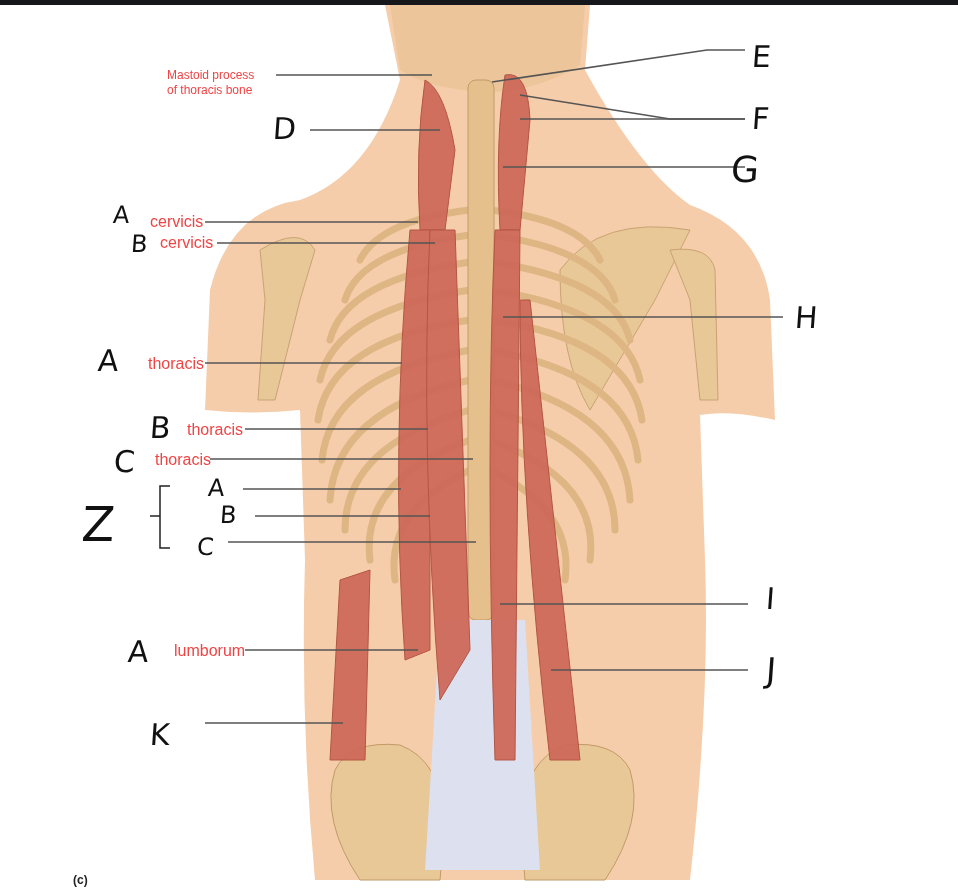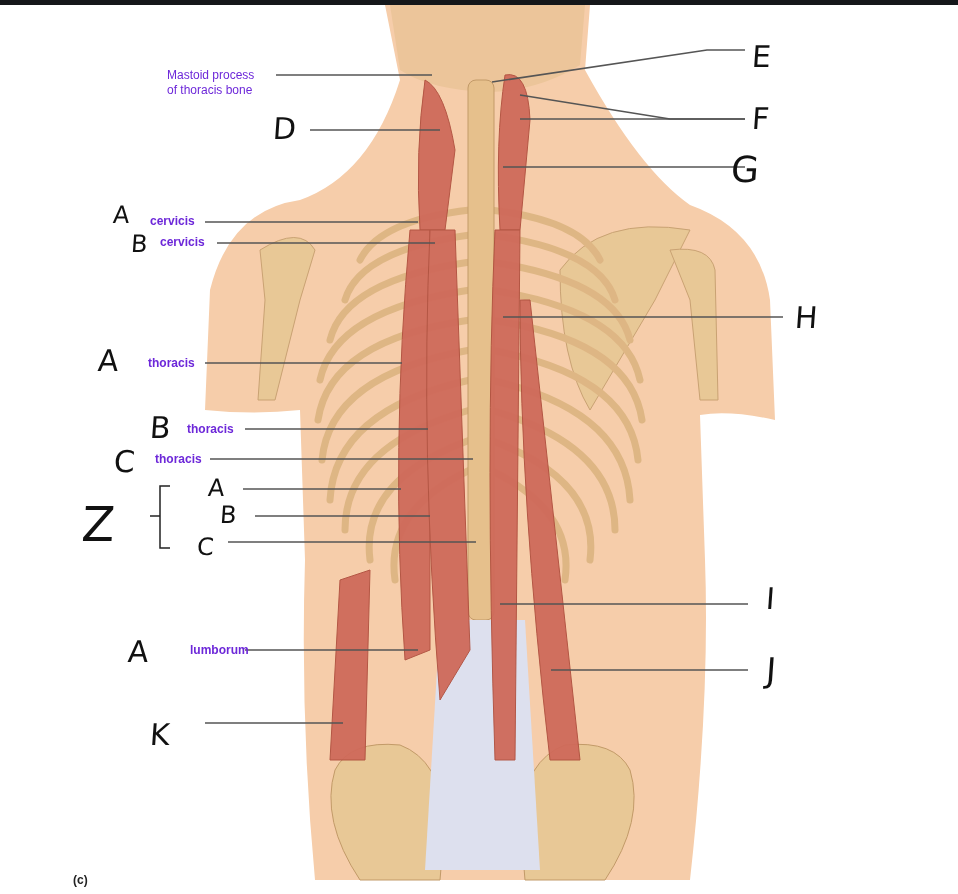--- a/index.html
+++ b/index.html
@@ -1,21 +1,21 @@
 <!DOCTYPE html>
 <html><head>
 <meta charset="utf-8">
 <style>
   html, body { margin: 0; padding: 0; }
   body { width: 958px; height: 894px; background: #ffffff; position: relative; overflow: hidden;
          font-family: "Liberation Sans", sans-serif; }
   .topbar { position: absolute; left: 0; top: 0; width: 958px; height: 5px; background: #15171a; }
   svg.art { position: absolute; left: 0; top: 0; }
-  .printed { position: absolute; font-size: 12px; color: #6d28d9; line-height: 15px; white-space: nowrap; }
-  .printed.bold { font-weight: bold; font-size: 12px; }
+  .printed { position: absolute; font-size: 12px; color: #ef4444; line-height: 15px; white-space: nowrap; }
+  .printed.bold { font-weight: normal; font-size: 16px; }
   .hand { position: absolute; font-family: "DejaVu Sans", sans-serif; font-size: 30px; color: #111;
           font-weight: normal; line-height: 30px; white-space: nowrap; transform: skewX(-4deg); }
   .hand.small { font-size: 24px; line-height: 24px; }
   .fig { position: absolute; left: 73px; top: 873px; font-size: 12px; font-weight: bold; color: #222; }
 </style>
 </head>
 <body>
 
 <div class="topbar"></div>
 
@@ -102,21 +102,21 @@
 
 <div class="printed" style="left:167px; top:68px;">
   <div>Mastoid process</div>
   <div>of thoracis bone</div>
 </div>
 <div class="printed bold" style="left:150px; top:214px;">cervicis</div>
 <div class="printed bold" style="left:160px; top:235px;">cervicis</div>
 <div class="printed bold" style="left:148px; top:356px;">thoracis</div>
 <div class="printed bold" style="left:187px; top:422px;">thoracis</div>
 <div class="printed bold" style="left:155px; top:452px;">thoracis</div>
-<div class="printed bold" style="left:190px; top:643px;">lumborum</div>
+<div class="printed bold" style="left:174px; top:643px;">lumborum</div>
 
 <div class="hand" style="left:273px; top:114px;">D</div>
 <div class="hand small" style="left:113px; top:203px;">A</div>
 <div class="hand small" style="left:131px; top:232px;">B</div>
 <div class="hand" style="left:98px; top:346px;">A</div>
 <div class="hand" style="left:150px; top:413px;">B</div>
 <div class="hand" style="left:114px; top:447px;">C</div>
 <div class="hand" style="left:82px; top:500px; font-size:48px; line-height:48px;">Z</div>
 <div class="hand small" style="left:208px; top:476px;">A</div>
 <div class="hand small" style="left:220px; top:503px;">B</div>

